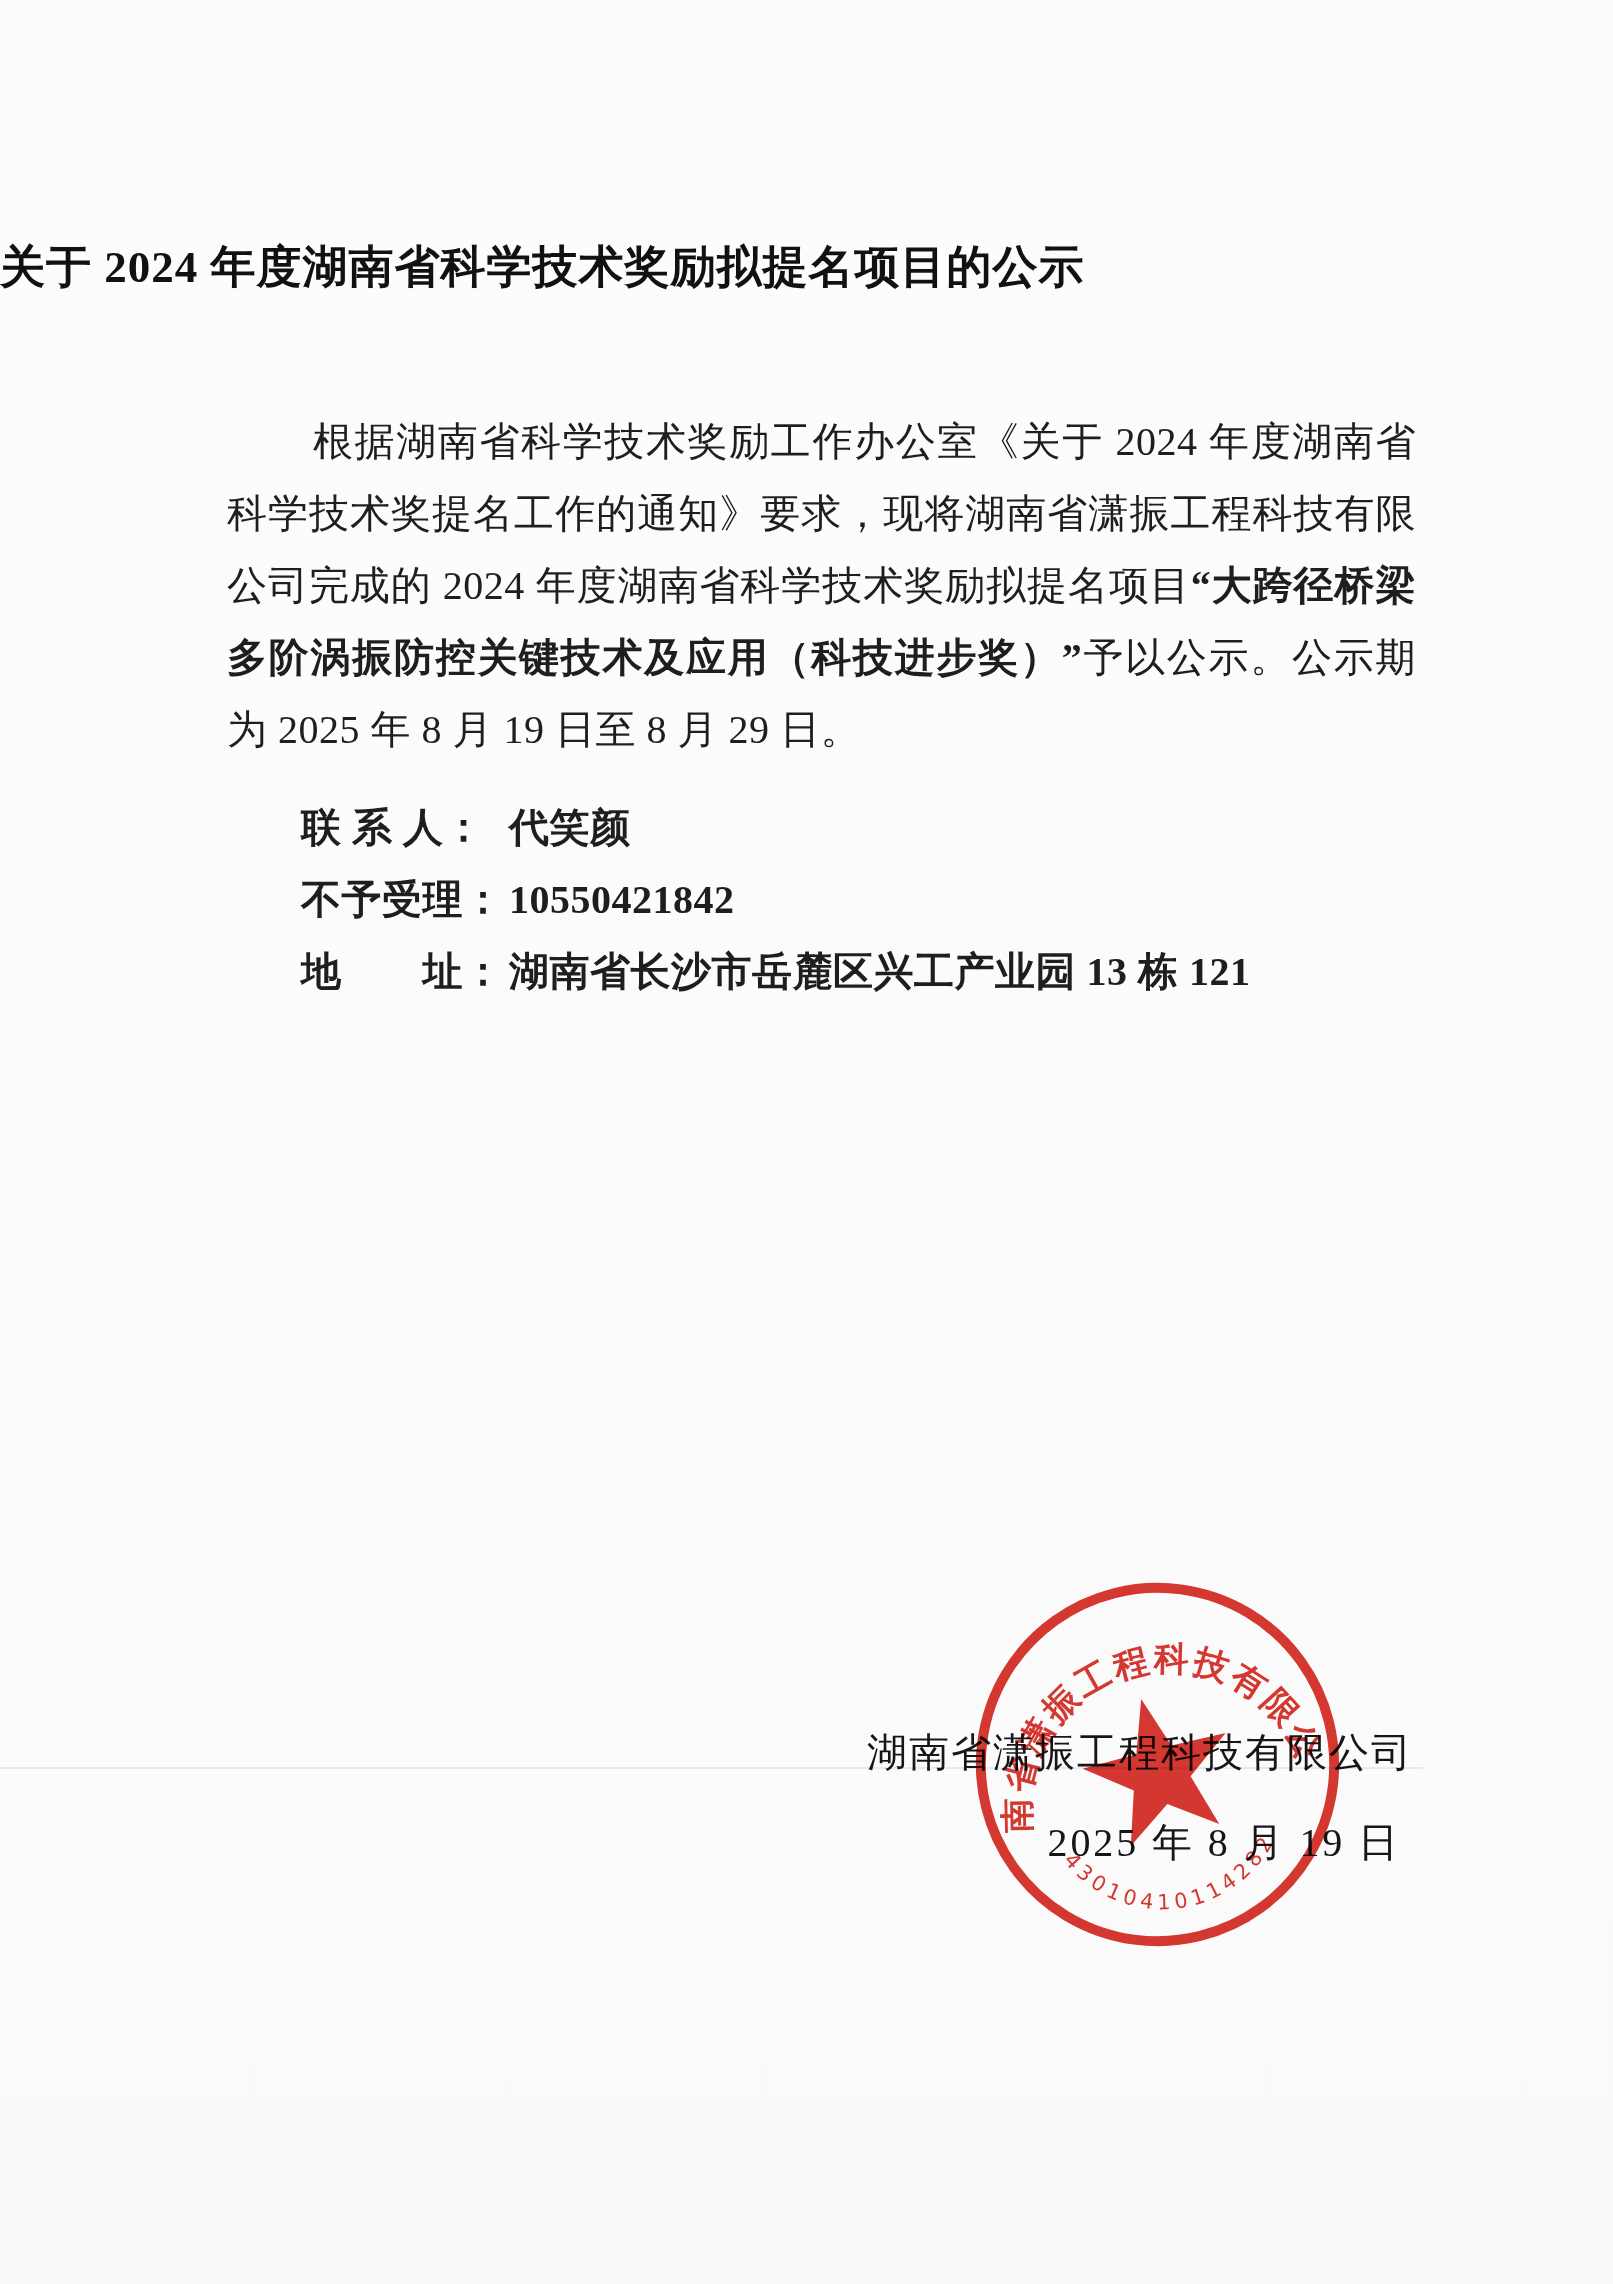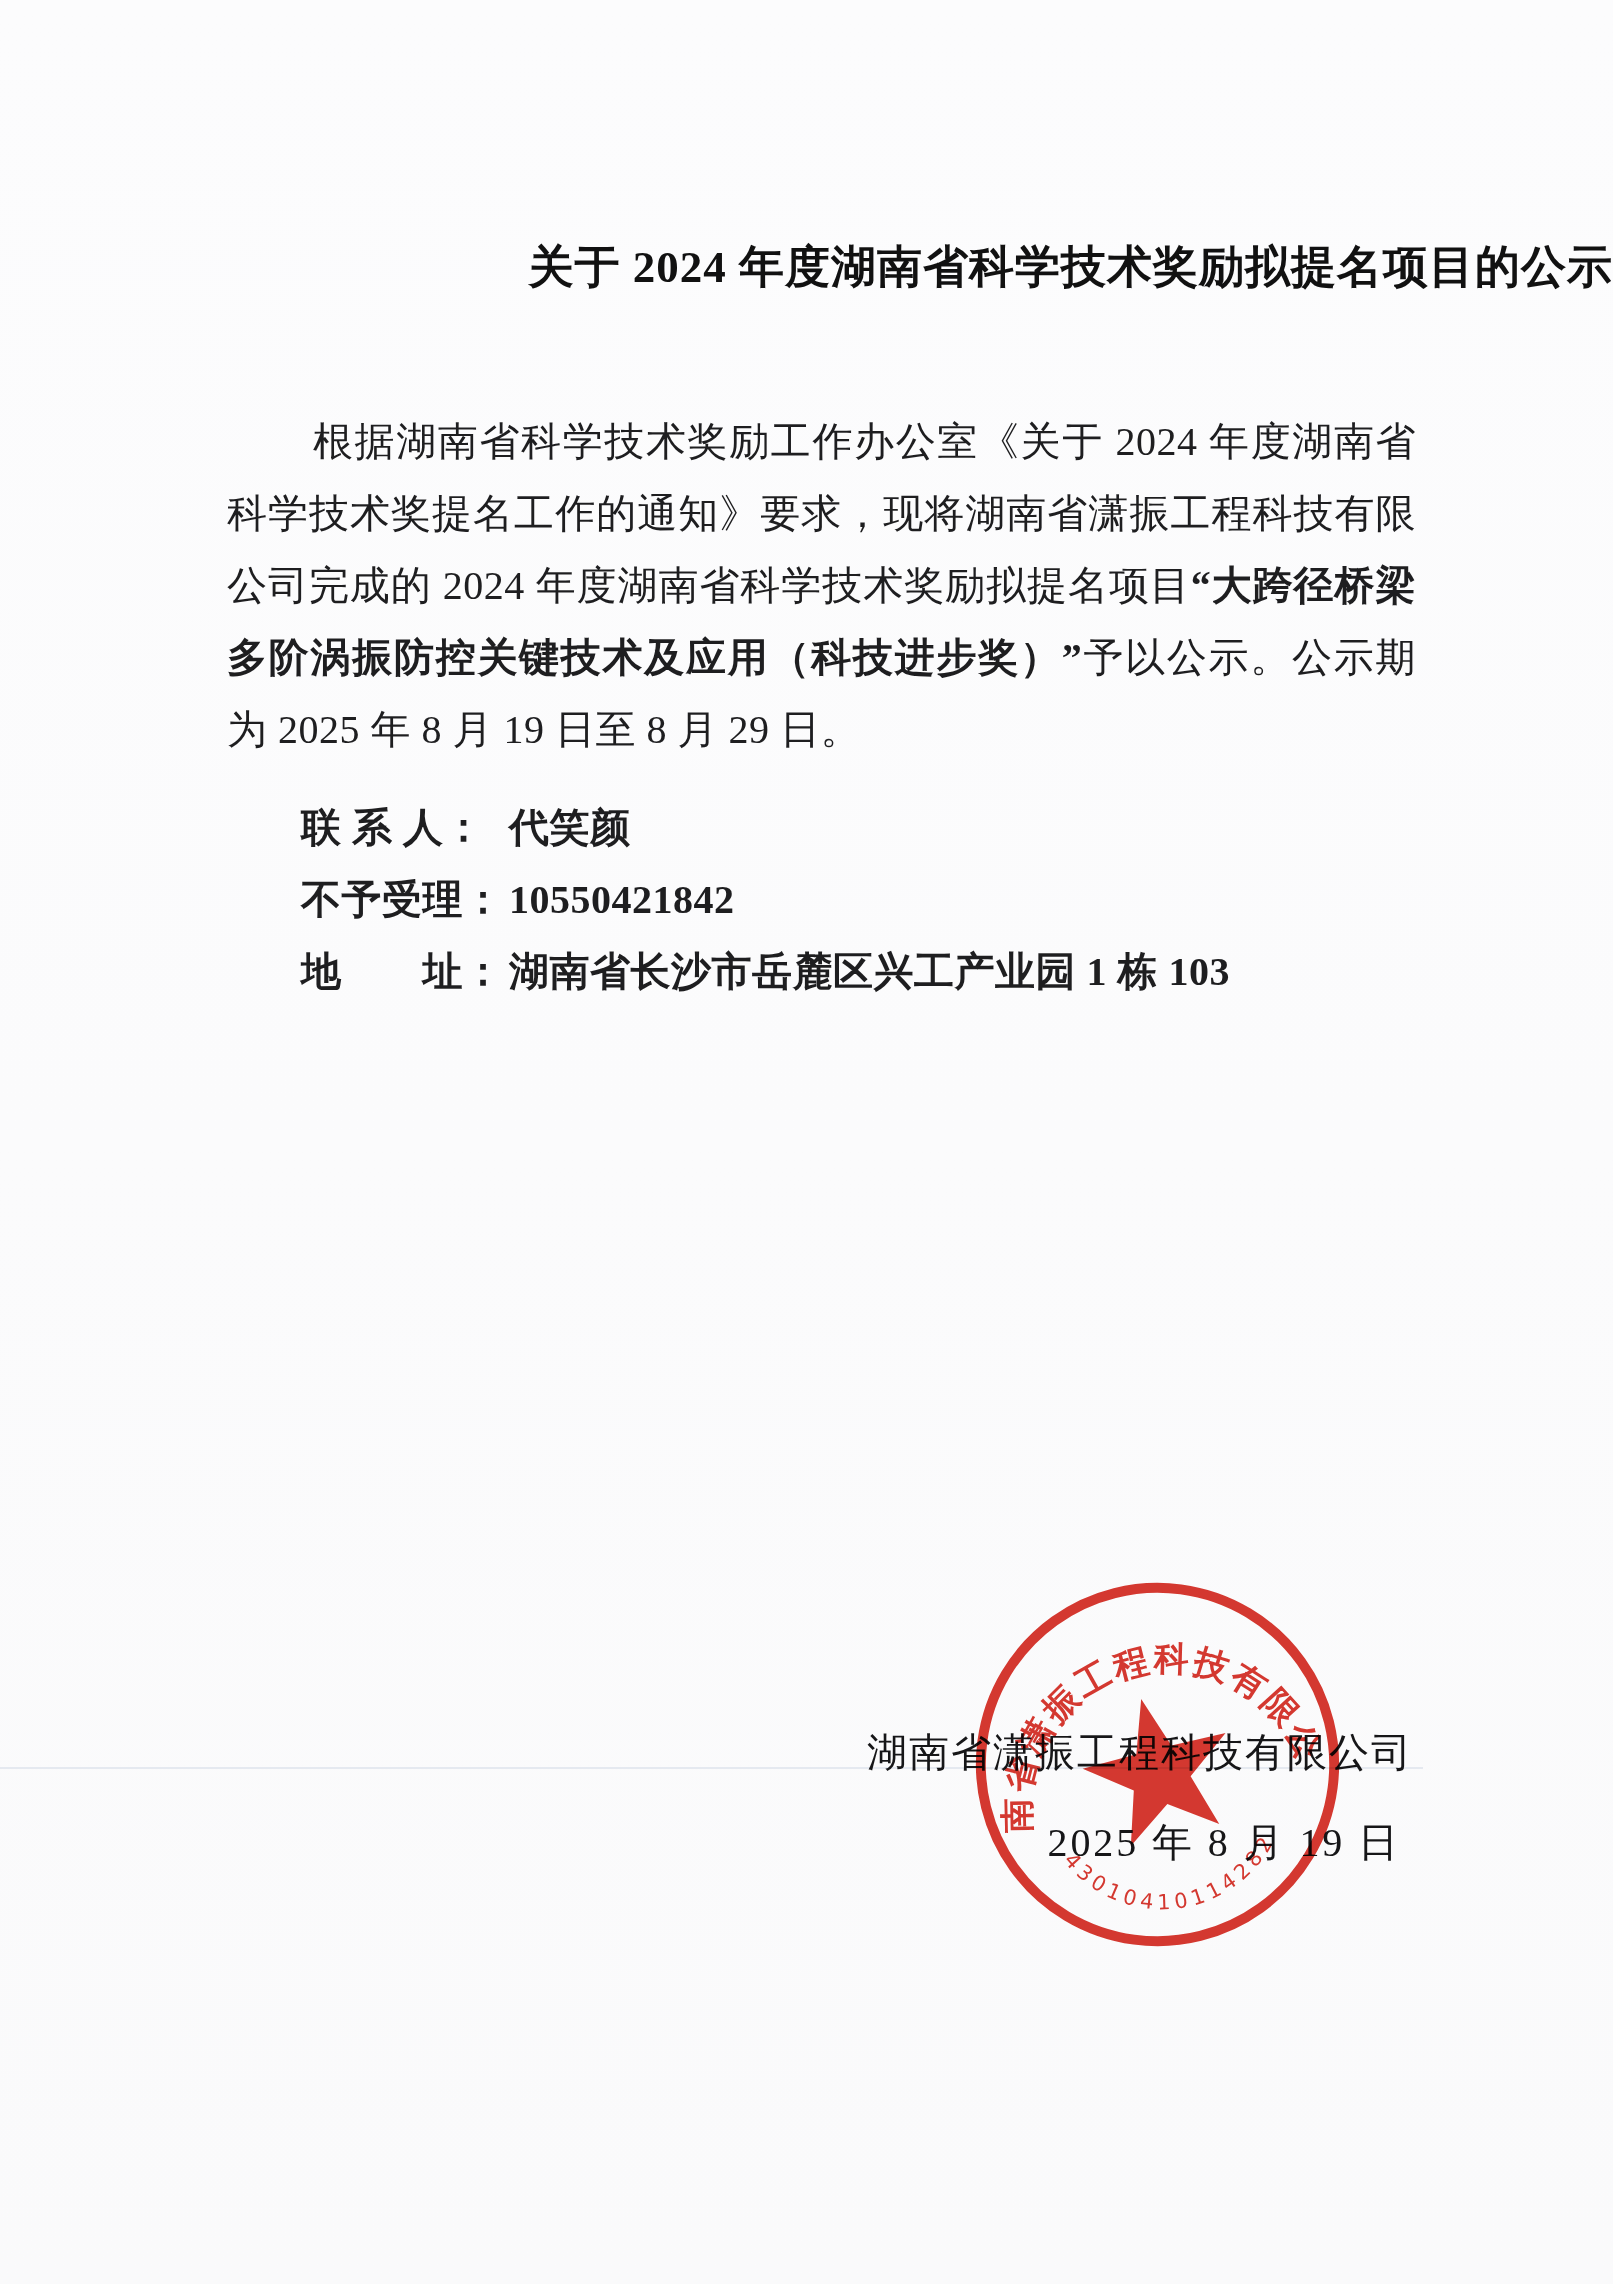--- a/index.html
+++ b/index.html
@@ -6,21 +6,21 @@
   body{
     width:1613px;height:2285px;position:relative;
     background:#fbfbfc;
     font-family:"Liberation Serif","DejaVu Serif",serif;
     color:#1e1e20;
     overflow:hidden;
   }
   .page{position:absolute;inset:0;background:linear-gradient(180deg,#fcfcfd 0%,#fafafb 100%);}
   .doc-title{
     position:absolute;top:237px;left:0;width:100%;
-    text-align:right;font-size:45px;font-weight:700;
+    text-align:left;font-size:45px;font-weight:700;
     letter-spacing:1px;color:#111;
   }
   .content{
     position:absolute;left:211px;top:390px;width:1221px;
     font-size:40px;line-height:72px;text-align:justify;
     letter-spacing:0.5px;
   }
   .content p{margin:16px;text-indent:86px;}
   .bold-seg{font-weight:700;}
   .contacts{margin-top:25.5px;padding-left:90px;font-weight:bold;}
@@ -52,21 +52,21 @@
 <div class="page">
 
   <div class="doc-title">关于 2024 年度湖南省科学技术奖励拟提名项目的公示</div>
 
   <div class="content">
     <p><span>根据湖南省科学技术奖励工作办公室《关于 2024 年度湖南省科学技术奖提名工作的通知》要求，现将湖南省潇振工程科技有限公司完成的 2024 年度湖南省科学技术奖励拟提名项目</span><span class="bold-seg">“大跨径桥梁多阶涡振防控关键技术及应用（科技进步奖）”</span><span>予以公示。公示期为 2025 年 8 月 19 日至 8 月 29 日。</span></p>
 
     <div class="contacts">
       <div class="contact-line"><span class="contact-label">联 系 人：</span><span>代笑颜</span></div>
       <div class="contact-line"><span class="contact-label">不予受理：</span><span>10550421842</span></div>
-      <div class="contact-line"><span class="contact-label">地　　址：</span><span>湖南省长沙市岳麓区兴工产业园 1 栋 103</span></div>
+      <div class="contact-line"><span class="contact-label">地　　址：</span><span>湖南省长沙市岳麓区兴工产业园 13 栋 121</span></div>
     </div>
   </div>
 
   <div class="scan-line"></div>
 
   <div class="signature-company">湖南省潇振工程科技有限公司</div>
   <div class="signature-date">2025 年 8 月 19 日</div>
 
   <div class="stamp">
     <svg viewBox="0 0 400 400" xmlns="http://www.w3.org/2000/svg">

